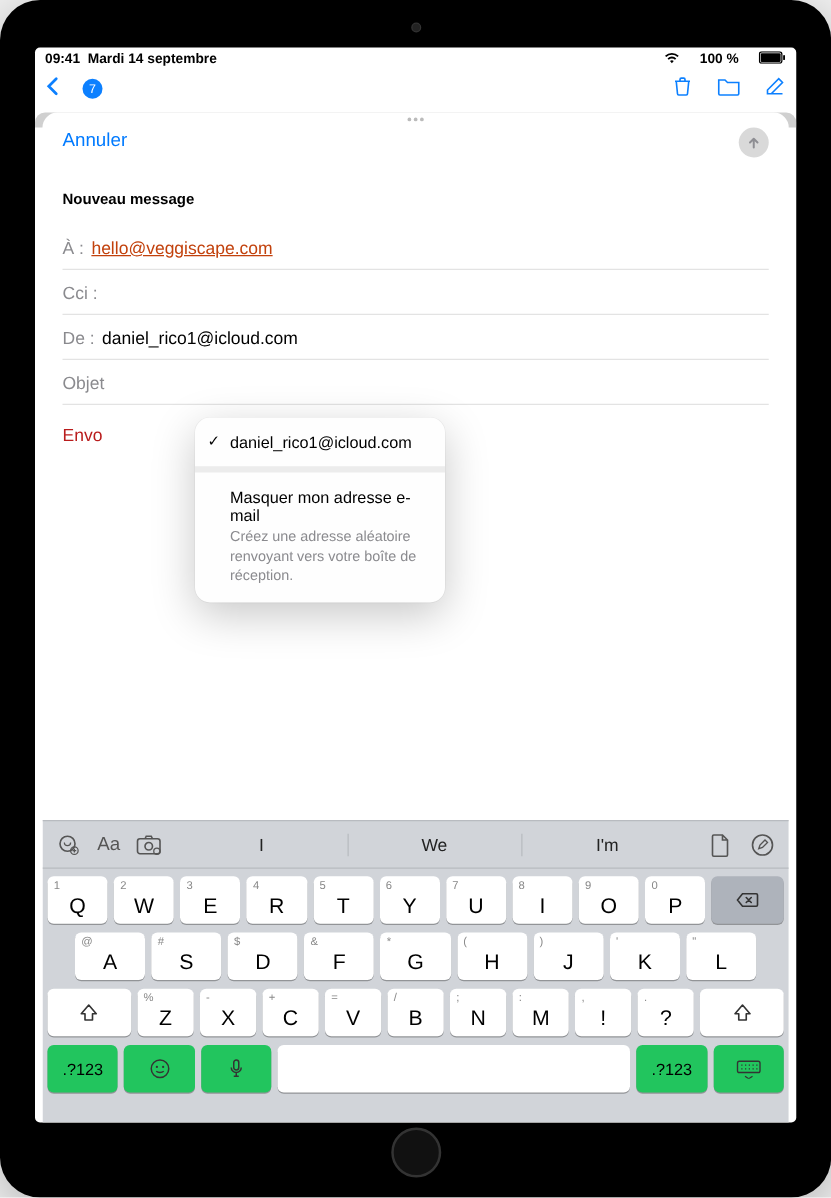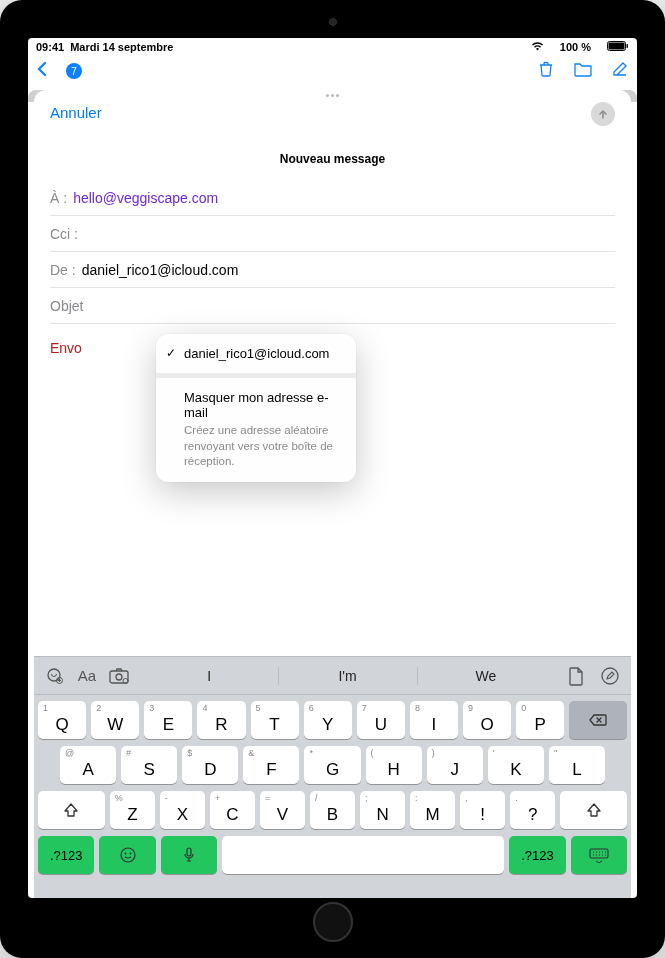--- a/index.html
+++ b/index.html
@@ -2,21 +2,21 @@
 <html><head>
 <meta charset="utf-8">
 <style>
 * { margin: 0; padding: 0; box-sizing: border-box; font-family: -apple-system, 'Helvetica Neue', Arial, sans-serif; }
 body { background: #f0f0f0; display: flex; justify-content: center; align-items: flex-start; }
 
 .device {
   width: 665px;
   height: 958px;
   background: #000;
-  border-radius: 22px;
+  border-radius: 32px;
   padding: 38px 28px 60px 28px;
   position: relative;
   box-shadow: 0 10px 40px rgba(0,0,0,0.25);
 }
 .camera {
   position: absolute;
   top: 18px; left: 50%; transform: translateX(-50%);
   width: 8px; height: 8px; background: #222; border-radius: 50%;
   border: 1px solid #333;
 }
@@ -75,21 +75,20 @@
   top: 52px; left: 6px; right: 6px; bottom: 0;
   background: #fff;
   border-radius: 12px 12px 0 0;
   z-index: 2;
   display: flex;
   flex-direction: column;
   overflow: hidden;
 }
 .sheet-header {
   display: flex;
-  justify-content: center;
   align-items: center;
   position: relative;
   padding: 14px 16px;
 }
 .sheet-title { font-size: 12px; font-weight: 600; margin-top: 48px; }
 .cancel-btn {
   position: absolute; left: 16px; top: 14px;
   font-size: 15px; color: #007aff; cursor: pointer;
 }
 .send-btn {
@@ -111,21 +110,21 @@
 .field {
   display: flex;
   align-items: center;
   min-height: 36px;
   border-bottom: 0.5px solid #e3e3e3;
   font-size: 14px;
   gap: 6px;
 }
 .field-label { color: #8a8a8e; }
 .field-value { color: #000; flex: 1; }
-.field-value.link { color: #6d28d9; }
+.field-value.link { color: #c2410c; text-decoration: underline; }
 
 .body-area { padding: 16px 16px; font-size: 14px; color: #b91c1c; flex: 1; position: relative; }
 
 
 .popover {
   position: absolute;
   top: 244px;
   left: 122px;
   width: 200px;
   background: #fefefe;
@@ -342,22 +341,22 @@
           <span class="kb-tool">
               <svg width="22" height="18" viewBox="0 0 22 18">
                 <rect x="2" y="4" width="18" height="12" rx="2" stroke="#555" fill="none" stroke-width="1.3"></rect>
                 <path d="M8 4 l1 -2 h4 l1 2" stroke="#555" fill="none" stroke-width="1.3"></path>
                 <circle cx="11" cy="10" r="3" stroke="#555" fill="none" stroke-width="1.3"></circle>
                 <circle cx="17.5" cy="14" r="2.5" stroke="#555" fill="none" stroke-width="1"></circle>
               </svg>
             </span>
           <div class="suggestions">
             <div class="suggestion">I</div>
+            <div class="suggestion">We</div>
             <div class="suggestion">I'm</div>
-            <div class="suggestion">We</div>
           </div>
           <div class="kb-right-tools">
             <span class="kb-tool">
                 <svg width="16" height="20" viewBox="0 0 16 20">
                   <path d="M3 2 h7 l4 4 v12 a1 1 0 0 1 -1 1 H3 a1 1 0 0 1 -1 -1 V3 a1 1 0 0 1 1 -1 Z M10 2 v4 h4" stroke="#555" fill="none" stroke-width="1.3"></path>
                 </svg>
               </span>
             <span class="kb-tool">
                 <svg width="20" height="20" viewBox="0 0 20 20">
                   <circle cx="10" cy="10" r="8" stroke="#555" fill="none" stroke-width="1.3"></circle>

